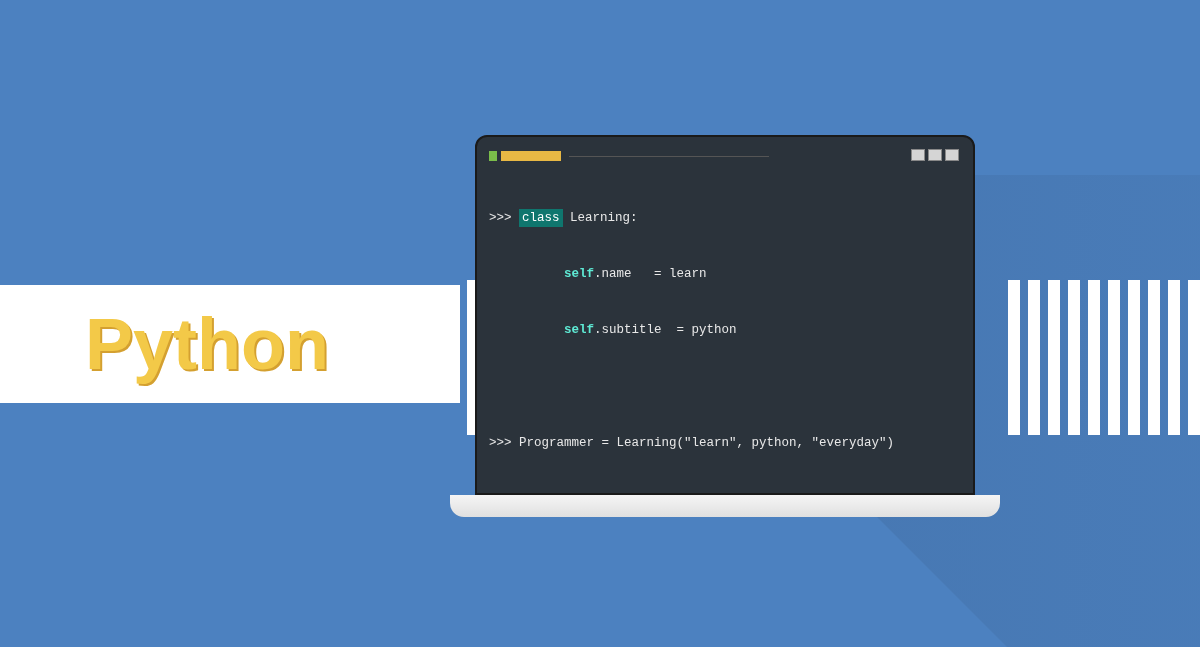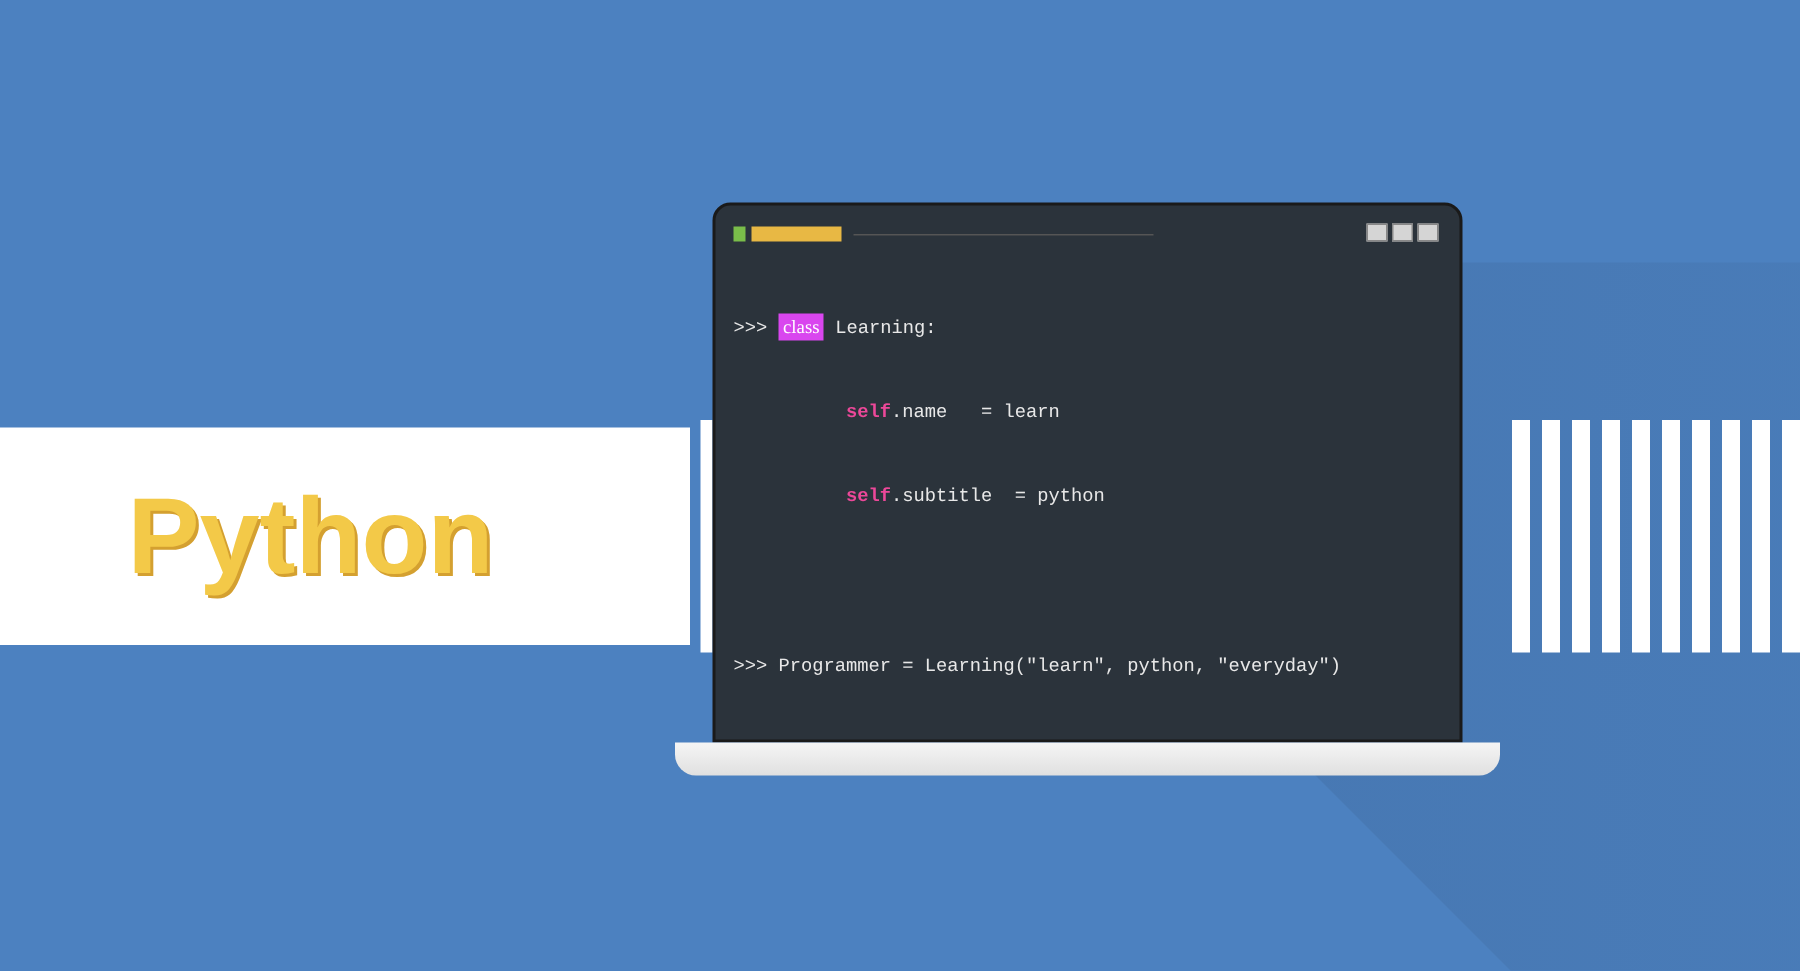--- a/index.html
+++ b/index.html
@@ -15,21 +15,21 @@
       font-family: Arial, sans-serif;
       position: relative;
       overflow: hidden;
     }
     
     .white-banner {
       position: absolute;
       left: 0;
       top: 285px;
       width: 460px;
-      height: 145px;
+      height: 118px;
       background: #ffffff;
       display: flex;
       align-items: center;
       padding-left: 85px;
     }
     
     .python-title {
       font-size: 72px;
       font-weight: 600;
       color: #f3c948;
@@ -130,29 +130,28 @@
       white-space: pre;
       font-weight: 500;
     }
     
     .code-line {
       display: block;
       min-height: 18px;
     }
     
     .hl-red {
-      background: #d946ef;
+      background: #0f766e;
       color: #fff;
       padding: 0 3px;
       display: inline-block;
-      font-family: Liberation Serif, serif;
     }
     
     .kw-pink {
-      color: #ec4899;
+      color: #5eead4;
       font-weight: bold;
     }
     
     .stripes-left {
       position: absolute;
       left: 467px;
       top: 280px;
       display: flex;
       gap: 6px;
       z-index: 1;

